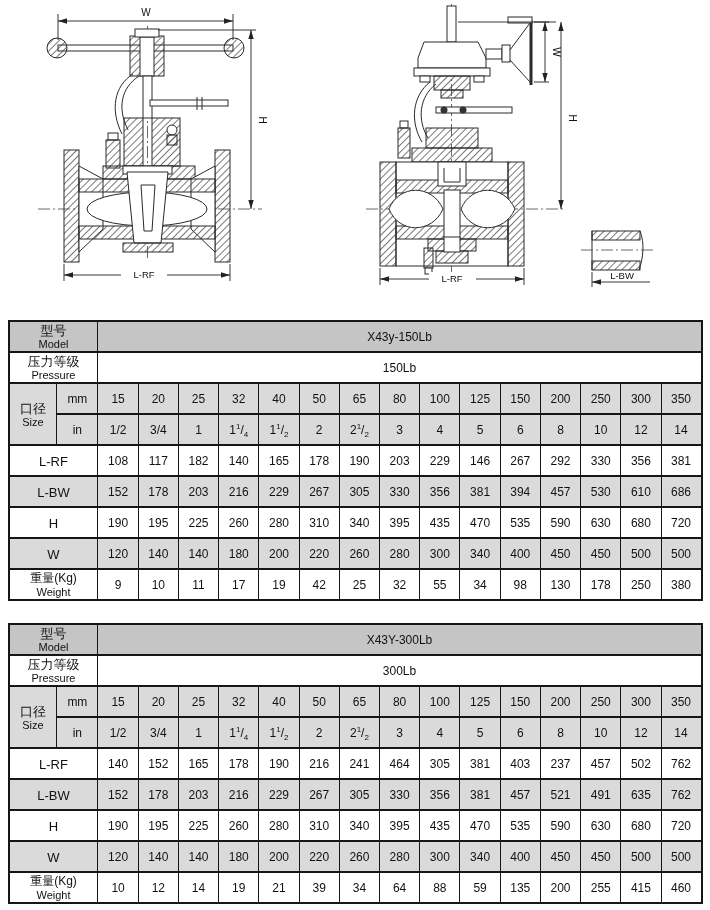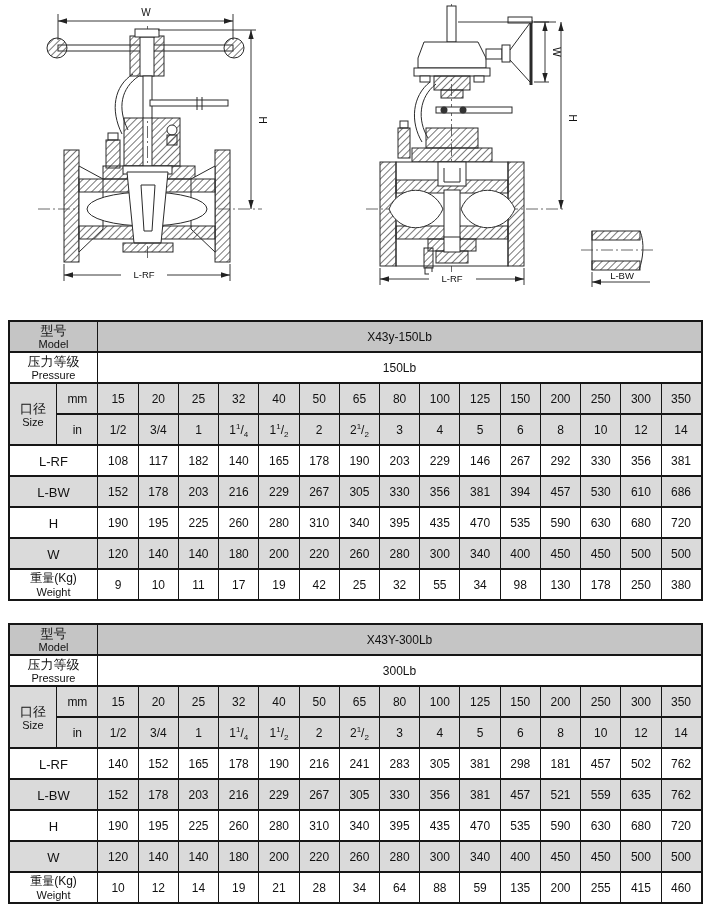--- a/index.html
+++ b/index.html
@@ -424,44 +424,44 @@
         </tr>
         <tr>
           <th colspan="2"><span style="font-size:13px">L-RF</span></th>
           <td class="num">140</td>
           <td class="num">152</td>
           <td class="num">165</td>
           <td class="num">178</td>
           <td class="num">190</td>
           <td class="num">216</td>
           <td class="num">241</td>
-          <td class="num">283</td>
+          <td class="num">464</td>
           <td class="num">305</td>
           <td class="num">381</td>
-          <td class="num">298</td>
-          <td class="num">181</td>
+          <td class="num">403</td>
+          <td class="num">237</td>
           <td class="num">457</td>
           <td class="num">502</td>
           <td class="num">762</td>
         </tr>
         <tr class="g2">
           <th colspan="2"><span style="font-size:13px">L-BW</span></th>
           <td class="num">152</td>
           <td class="num">178</td>
           <td class="num">203</td>
           <td class="num">216</td>
           <td class="num">229</td>
           <td class="num">267</td>
           <td class="num">305</td>
           <td class="num">330</td>
           <td class="num">356</td>
           <td class="num">381</td>
           <td class="num">457</td>
           <td class="num">521</td>
-          <td class="num">559</td>
+          <td class="num">491</td>
           <td class="num">635</td>
           <td class="num">762</td>
         </tr>
         <tr>
           <th colspan="2"><span style="font-size:13px">H</span></th>
           <td class="num">190</td>
           <td class="num">195</td>
           <td class="num">225</td>
           <td class="num">260</td>
           <td class="num">280</td>
@@ -497,21 +497,21 @@
         <tr>
           <th colspan="2">
             <div class="zh" style="font-size:12px">重量(Kg)</div>
             <div class="en">Weight</div>
           </th>
           <td class="num">10</td>
           <td class="num">12</td>
           <td class="num">14</td>
           <td class="num">19</td>
           <td class="num">21</td>
-          <td class="num">28</td>
+          <td class="num">39</td>
           <td class="num">34</td>
           <td class="num">64</td>
           <td class="num">88</td>
           <td class="num">59</td>
           <td class="num">135</td>
           <td class="num">200</td>
           <td class="num">255</td>
           <td class="num">415</td>
           <td class="num">460</td>
         </tr>

